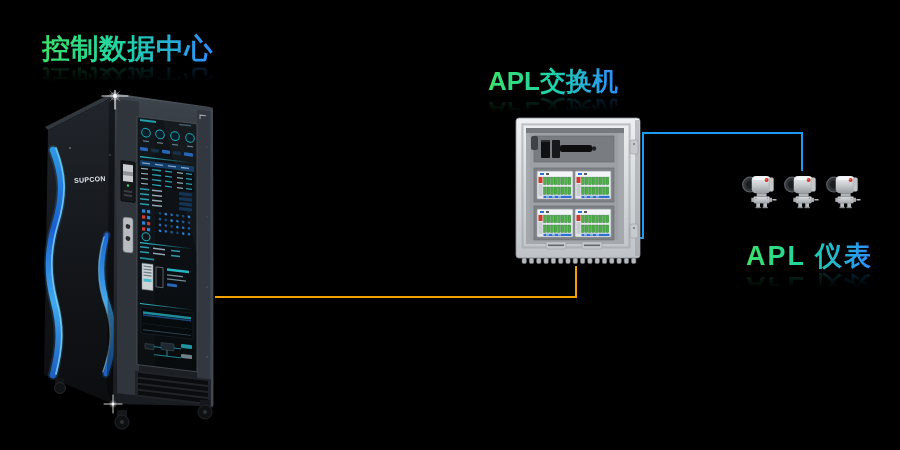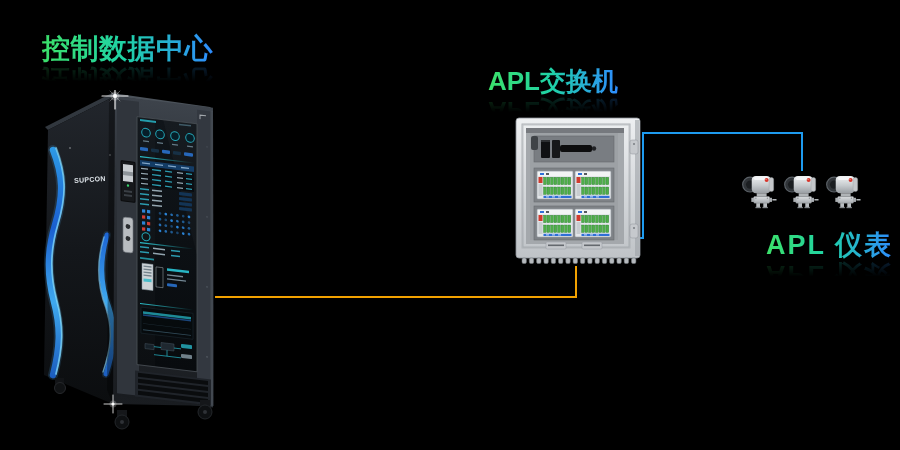--- a/index.html
+++ b/index.html
@@ -433,18 +433,18 @@
   </div>
 
   <div class="title-wrap" style="left:42px;top:30px;--g1:#3ce06a;--g2:#1fd3a6;--g3:#2e8cff;">
     <span class="glow-title" style="font-size:28px;letter-spacing:.5px">控制数据中心</span>
     <span class="glow-title t-reflect" style="font-size:28px;letter-spacing:.5px;top:31px">控制数据中心</span>
   </div>
   <div class="title-wrap" style="left:488px;top:64px;--g1:#3ce06a;--g2:#1fd3a6;--g3:#2e8cff;">
     <span class="glow-title" style="font-size:26px">APL交换机</span>
     <span class="glow-title t-reflect" style="font-size:26px;top:29px">APL交换机</span>
   </div>
-  <div class="title-wrap" style="left:746px;top:227px;margin-left:20px;--g1:#3ce06a;--g2:#1fd3a6;--g3:#2e8cff;">
+  <div class="title-wrap" style="left:746px;top:238px;--g1:#3ce06a;--g2:#1fd3a6;--g3:#2e8cff;">
     <span class="glow-title" style="font-size:27px;letter-spacing:2px">APL 仪表</span>
     <span class="glow-title t-reflect" style="font-size:27px;letter-spacing:2px;top:30px">APL 仪表</span>
   </div>
 
 </div>
 
 </body></html>

